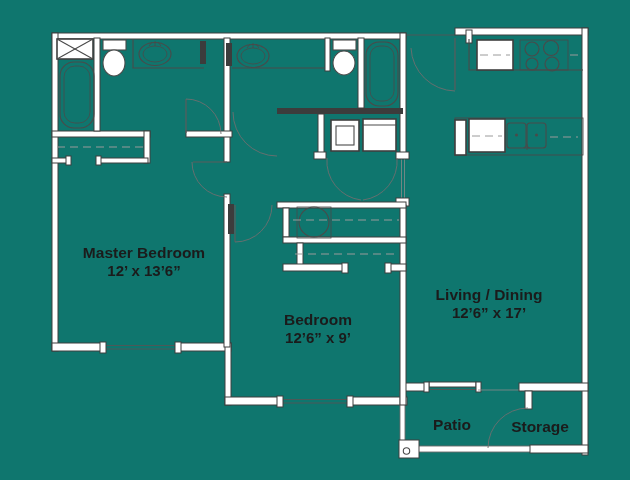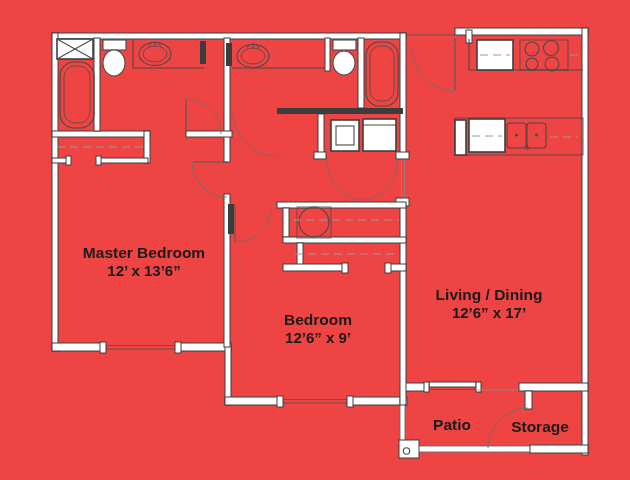--- a/index.html
+++ b/index.html
@@ -1,16 +1,16 @@
 <!DOCTYPE html>
 <html><head>
 <meta charset="utf-8">
 <style>
   html,body{margin:0;padding:0;background:#ffffff;}
-  .page{width:630px;height:480px;position:relative;background:#ef4444;overflow:hidden;}
+  .page{width:630px;height:480px;position:relative;background:#0f766e;overflow:hidden;}
   svg{display:block;}
   .wall{fill:#ffffff;stroke:#3f3f3f;stroke-width:1;}
   .wall-dark{fill:#3c3c3c;stroke:none;}
   .thinwall{fill:#ffffff;stroke:#6a6a6a;stroke-width:0.9;}
   .fix{fill:#ffffff;stroke:#4a4a4a;stroke-width:1.1;}
   .fixn{fill:none;stroke:#4a4a4a;stroke-width:1.1;}
   .fixb{fill:#ffffff;stroke:#3f3f3f;stroke-width:1.6;}
   .arc{fill:none;stroke:#6e6e6e;stroke-width:0.9;}
   .leaf{stroke:#5c5c5c;stroke-width:1.2;}
   .dash{fill:none;stroke:#9a9a9a;stroke-width:1;stroke-dasharray:8 5;}

